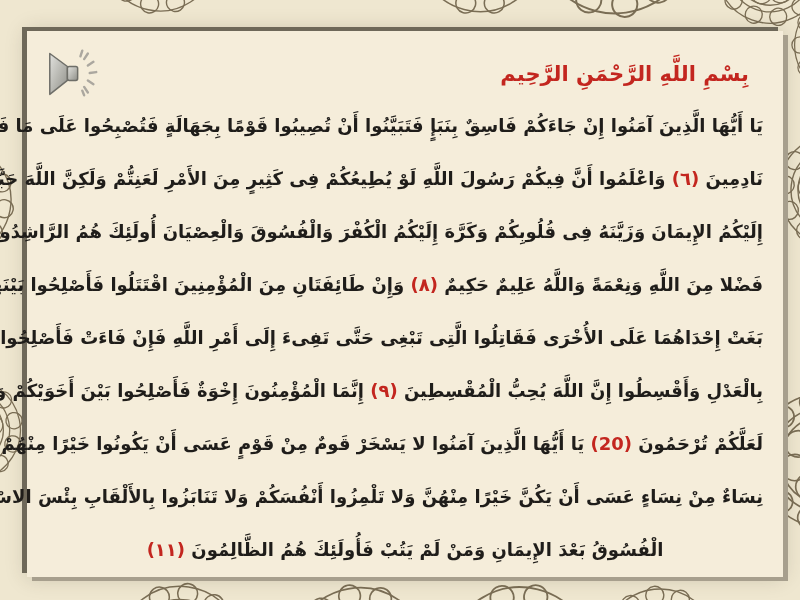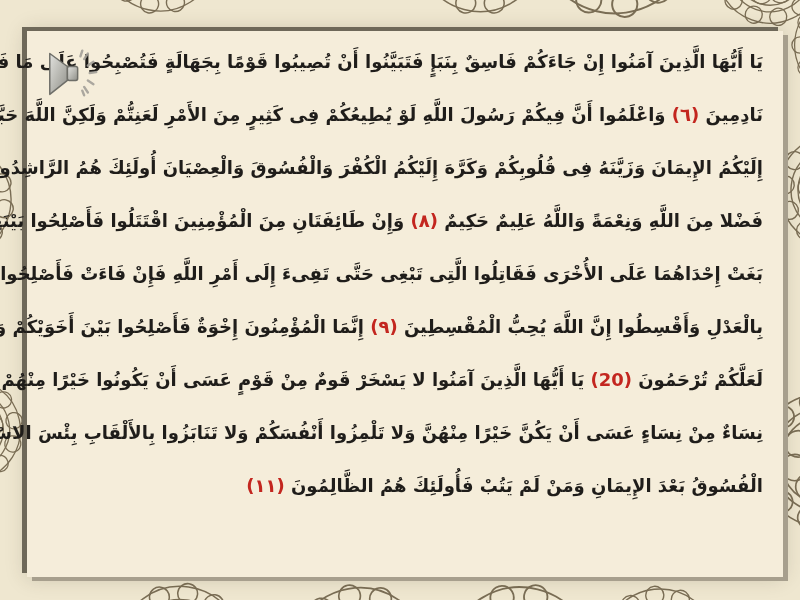--- a/index.html
+++ b/index.html
@@ -49,21 +49,21 @@
   }
   .line{
     height:53px;line-height:53px;
     font-size:18px;font-weight:700;
     color:var(--text-color);
     text-align:justify;
     text-align-last:justify;
     white-space:nowrap;
   }
   .line:last-child{
-    text-align:right;
+    text-align:center;
     text-align-last:auto;
   }
   .vnum{color:var(--accent-red);}
 </style>
 </head>
 <body>
 
 <svg class="bg-pattern" viewBox="0 0 800 600" xmlns="http://www.w3.org/2000/svg" aria-hidden="true">
   <defs>
     <g id="ros" fill="none" stroke="#5e5037" stroke-width="1.4" opacity="0.8">
@@ -127,20 +127,21 @@
       <line x1="42" y1="13" x2="46" y2="7"></line>
       <line x1="46" y1="20" x2="52" y2="16"></line>
       <line x1="48" y1="28" x2="55" y2="27"></line>
       <line x1="46" y1="36" x2="52" y2="40"></line>
       <line x1="42" y1="43" x2="46" y2="49"></line>
       <line x1="38" y1="10" x2="40" y2="4"></line>
       <line x1="40" y1="47" x2="42" y2="52"></line>
     </g>
   </svg>
 
+  <div class="basmala">بِسْمِ اللَّهِ الرَّحْمَنِ الرَّحِيم</div>
 
   <div class="lines" id="verse-lines">
       <div class="line">يَا أَيُّهَا الَّذِينَ آمَنُوا إِنْ جَاءَكُمْ فَاسِقٌ بِنَبَإٍ فَتَبَيَّنُوا أَنْ تُصِيبُوا قَوْمًا بِجَهَالَةٍ فَتُصْبِحُوا عَلَى مَا فَعَلْتُمْ</div>
       <div class="line">نَادِمِينَ <span class="vnum">(٦)</span> وَاعْلَمُوا أَنَّ فِيكُمْ رَسُولَ اللَّهِ لَوْ يُطِيعُكُمْ فِى كَثِيرٍ مِنَ الأَمْرِ لَعَنِتُّمْ وَلَكِنَّ اللَّهَ حَبَّبَ</div>
       <div class="line">إِلَيْكُمُ الإِيمَانَ وَزَيَّنَهُ فِى قُلُوبِكُمْ وَكَرَّهَ إِلَيْكُمُ الْكُفْرَ وَالْفُسُوقَ وَالْعِصْيَانَ أُولَئِكَ هُمُ الرَّاشِدُونَ </div>
       <div class="line">فَضْلا مِنَ اللَّهِ وَنِعْمَةً وَاللَّهُ عَلِيمٌ حَكِيمٌ <span class="vnum">(٨)</span> وَإِنْ طَائِفَتَانِ مِنَ الْمُؤْمِنِينَ اقْتَتَلُوا فَأَصْلِحُوا بَيْنَهُمَا فَإِنْ</div>
       <div class="line">بَغَتْ إِحْدَاهُمَا عَلَى الأُخْرَى فَقَاتِلُوا الَّتِى تَبْغِى حَتَّى تَفِىءَ إِلَى أَمْرِ اللَّهِ فَإِنْ فَاءَتْ فَأَصْلِحُوا بَيْنَهُمَا</div>
       <div class="line">بِالْعَدْلِ وَأَقْسِطُوا إِنَّ اللَّهَ يُحِبُّ الْمُقْسِطِينَ <span class="vnum">(٩)</span> إِنَّمَا الْمُؤْمِنُونَ إِخْوَةٌ فَأَصْلِحُوا بَيْنَ أَخَوَيْكُمْ وَاتَّقُوا اللَّهَ</div>
       <div class="line">لَعَلَّكُمْ تُرْحَمُونَ <span class="vnum">(20)</span> يَا أَيُّهَا الَّذِينَ آمَنُوا لا يَسْخَرْ قَومٌ مِنْ قَوْمٍ عَسَى أَنْ يَكُونُوا خَيْرًا مِنْهُمْ وَلا</div>
       <div class="line">نِسَاءٌ مِنْ نِسَاءٍ عَسَى أَنْ يَكُنَّ خَيْرًا مِنْهُنَّ وَلا تَلْمِزُوا أَنْفُسَكُمْ وَلا تَنَابَزُوا بِالأَلْقَابِ بِئْسَ الاسْمُ</div>

